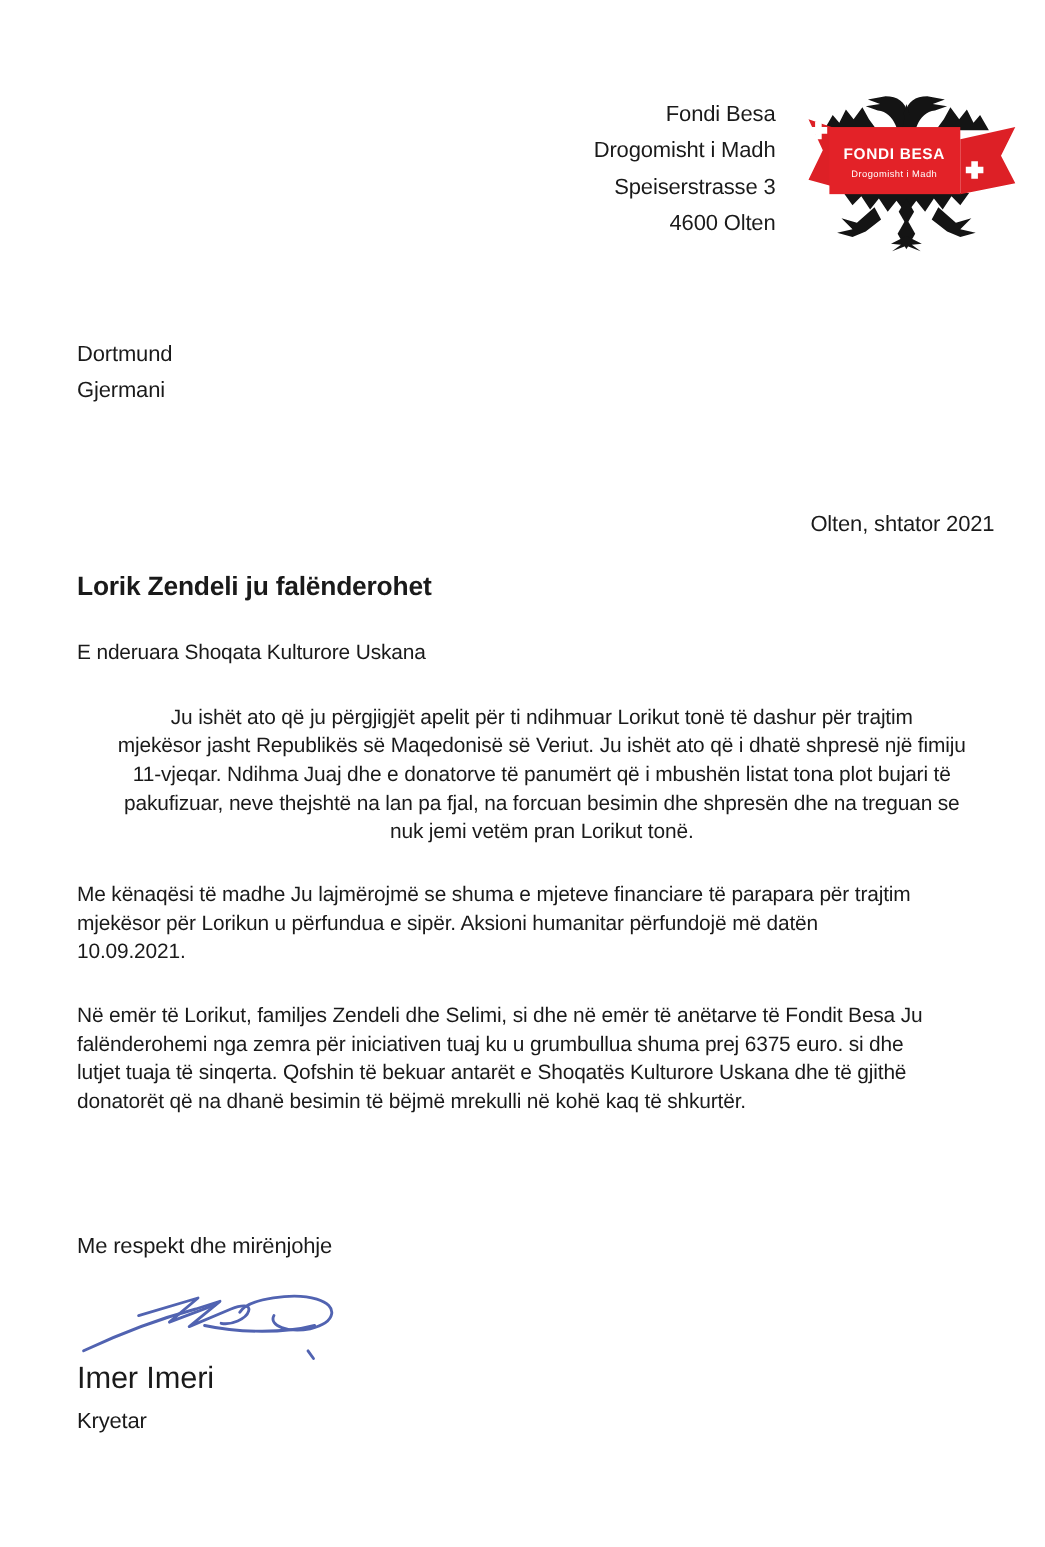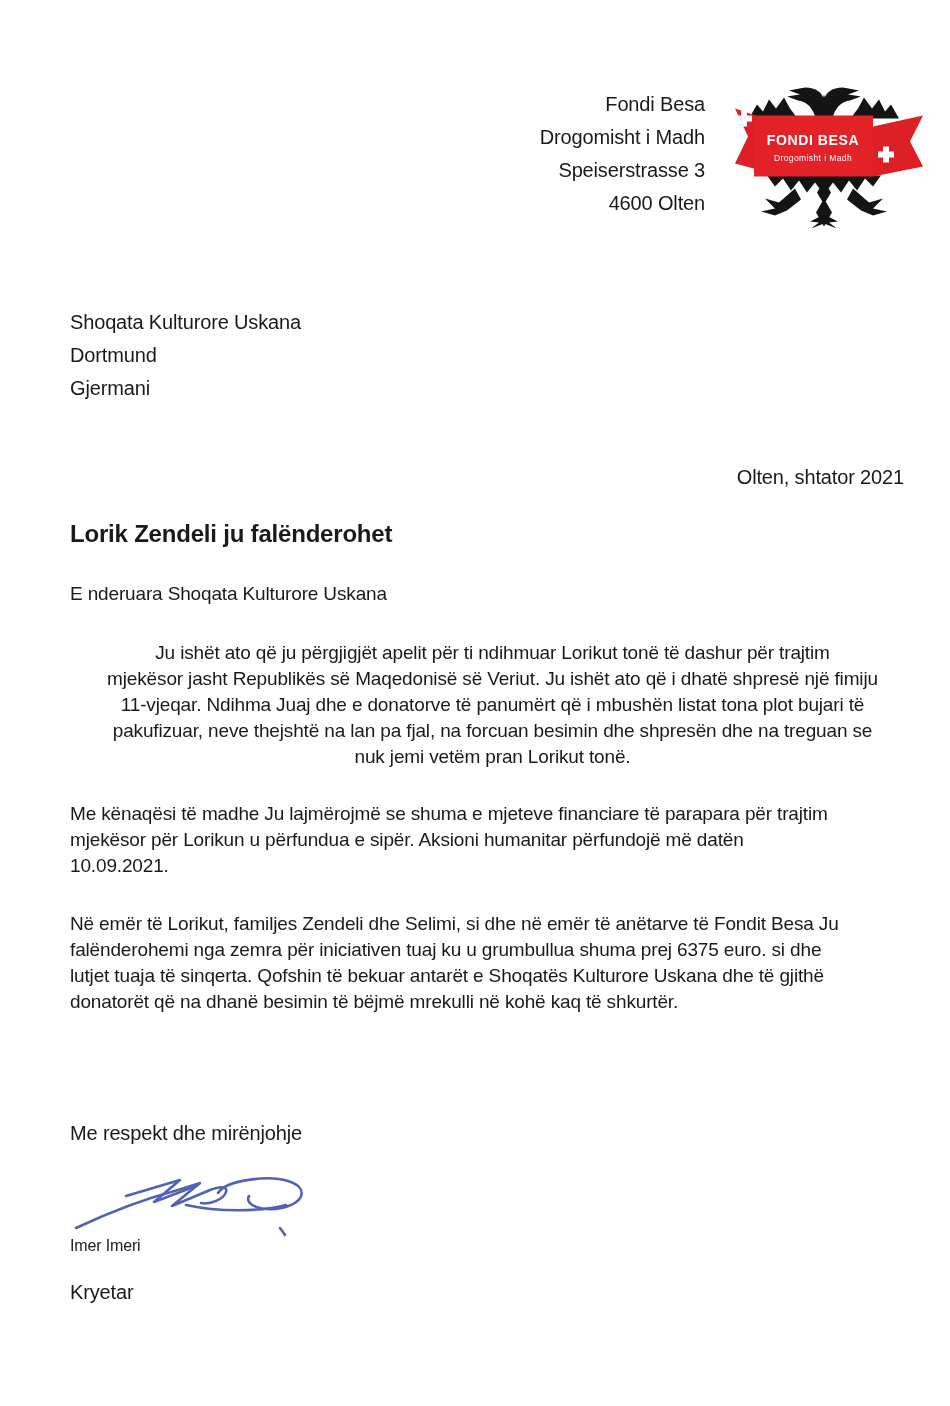--- a/index.html
+++ b/index.html
@@ -40,21 +40,21 @@
     left: 70px; width: 845px;
     font-size: 19px; line-height: 26px;
     letter-spacing: -0.15px;
     white-space: pre;
   }
   .p1 { top: 640px; text-align: center; }
   .p2 { top: 801px; }
   .p3 { top: 911px; }
   .closing-salute { left: 70px; top: 1122px; font-size: 20px; letter-spacing: -0.15px; }
   .signature { left: 68px; top: 1152px; width: 260px; height: 92px; }
-  .signer-name { left: 70px; top: 1237px; font-size: 16px; letter-spacing: -0.15px; }
+  .signer-name { left: 70px; top: 1237px; font-size: 28px; letter-spacing: -0.15px; }
   .signer-title { left: 70px; top: 1269px; font-size: 20px; letter-spacing: -0.15px; margin-top: 12px; }
   svg text { font-family: "Liberation Sans", sans-serif; }
   .banner-title { font-size: 14px; font-weight: bold; letter-spacing: 0.6px; }
   .banner-subtitle { font-size: 8.5px; letter-spacing: 0.4px; }
 </style>
 </head>
 <body>
 
 <div class="page">
 
@@ -102,21 +102,20 @@
         <path d="M150,62 h6 v5 h5 v6 h-5 v5 h-6 v-5 h-5 v-6 h5 Z"></path>
       </g>
 
       <rect x="21" y="31" width="119" height="61" fill="#e32228"></rect>
       <text class="banner-title" x="80" y="60" text-anchor="middle" fill="#ffffff">FONDI BESA</text>
       <text class="banner-subtitle" x="80" y="76" text-anchor="middle" fill="#ffffff">Drogomisht i Madh</text>
     </svg>
   </div>
 
   <div class="abs recipient">
-    <div>Shoqata Kulturore Uskana</div>
     <div>Dortmund</div>
     <div>Gjermani</div>
   </div>
 
   <div class="abs dateline">Olten, shtator 2021</div>
 
   <div class="abs heading">Lorik Zendeli ju falënderohet</div>
 
   <div class="abs salutation">E nderuara Shoqata Kulturore Uskana</div>
 

